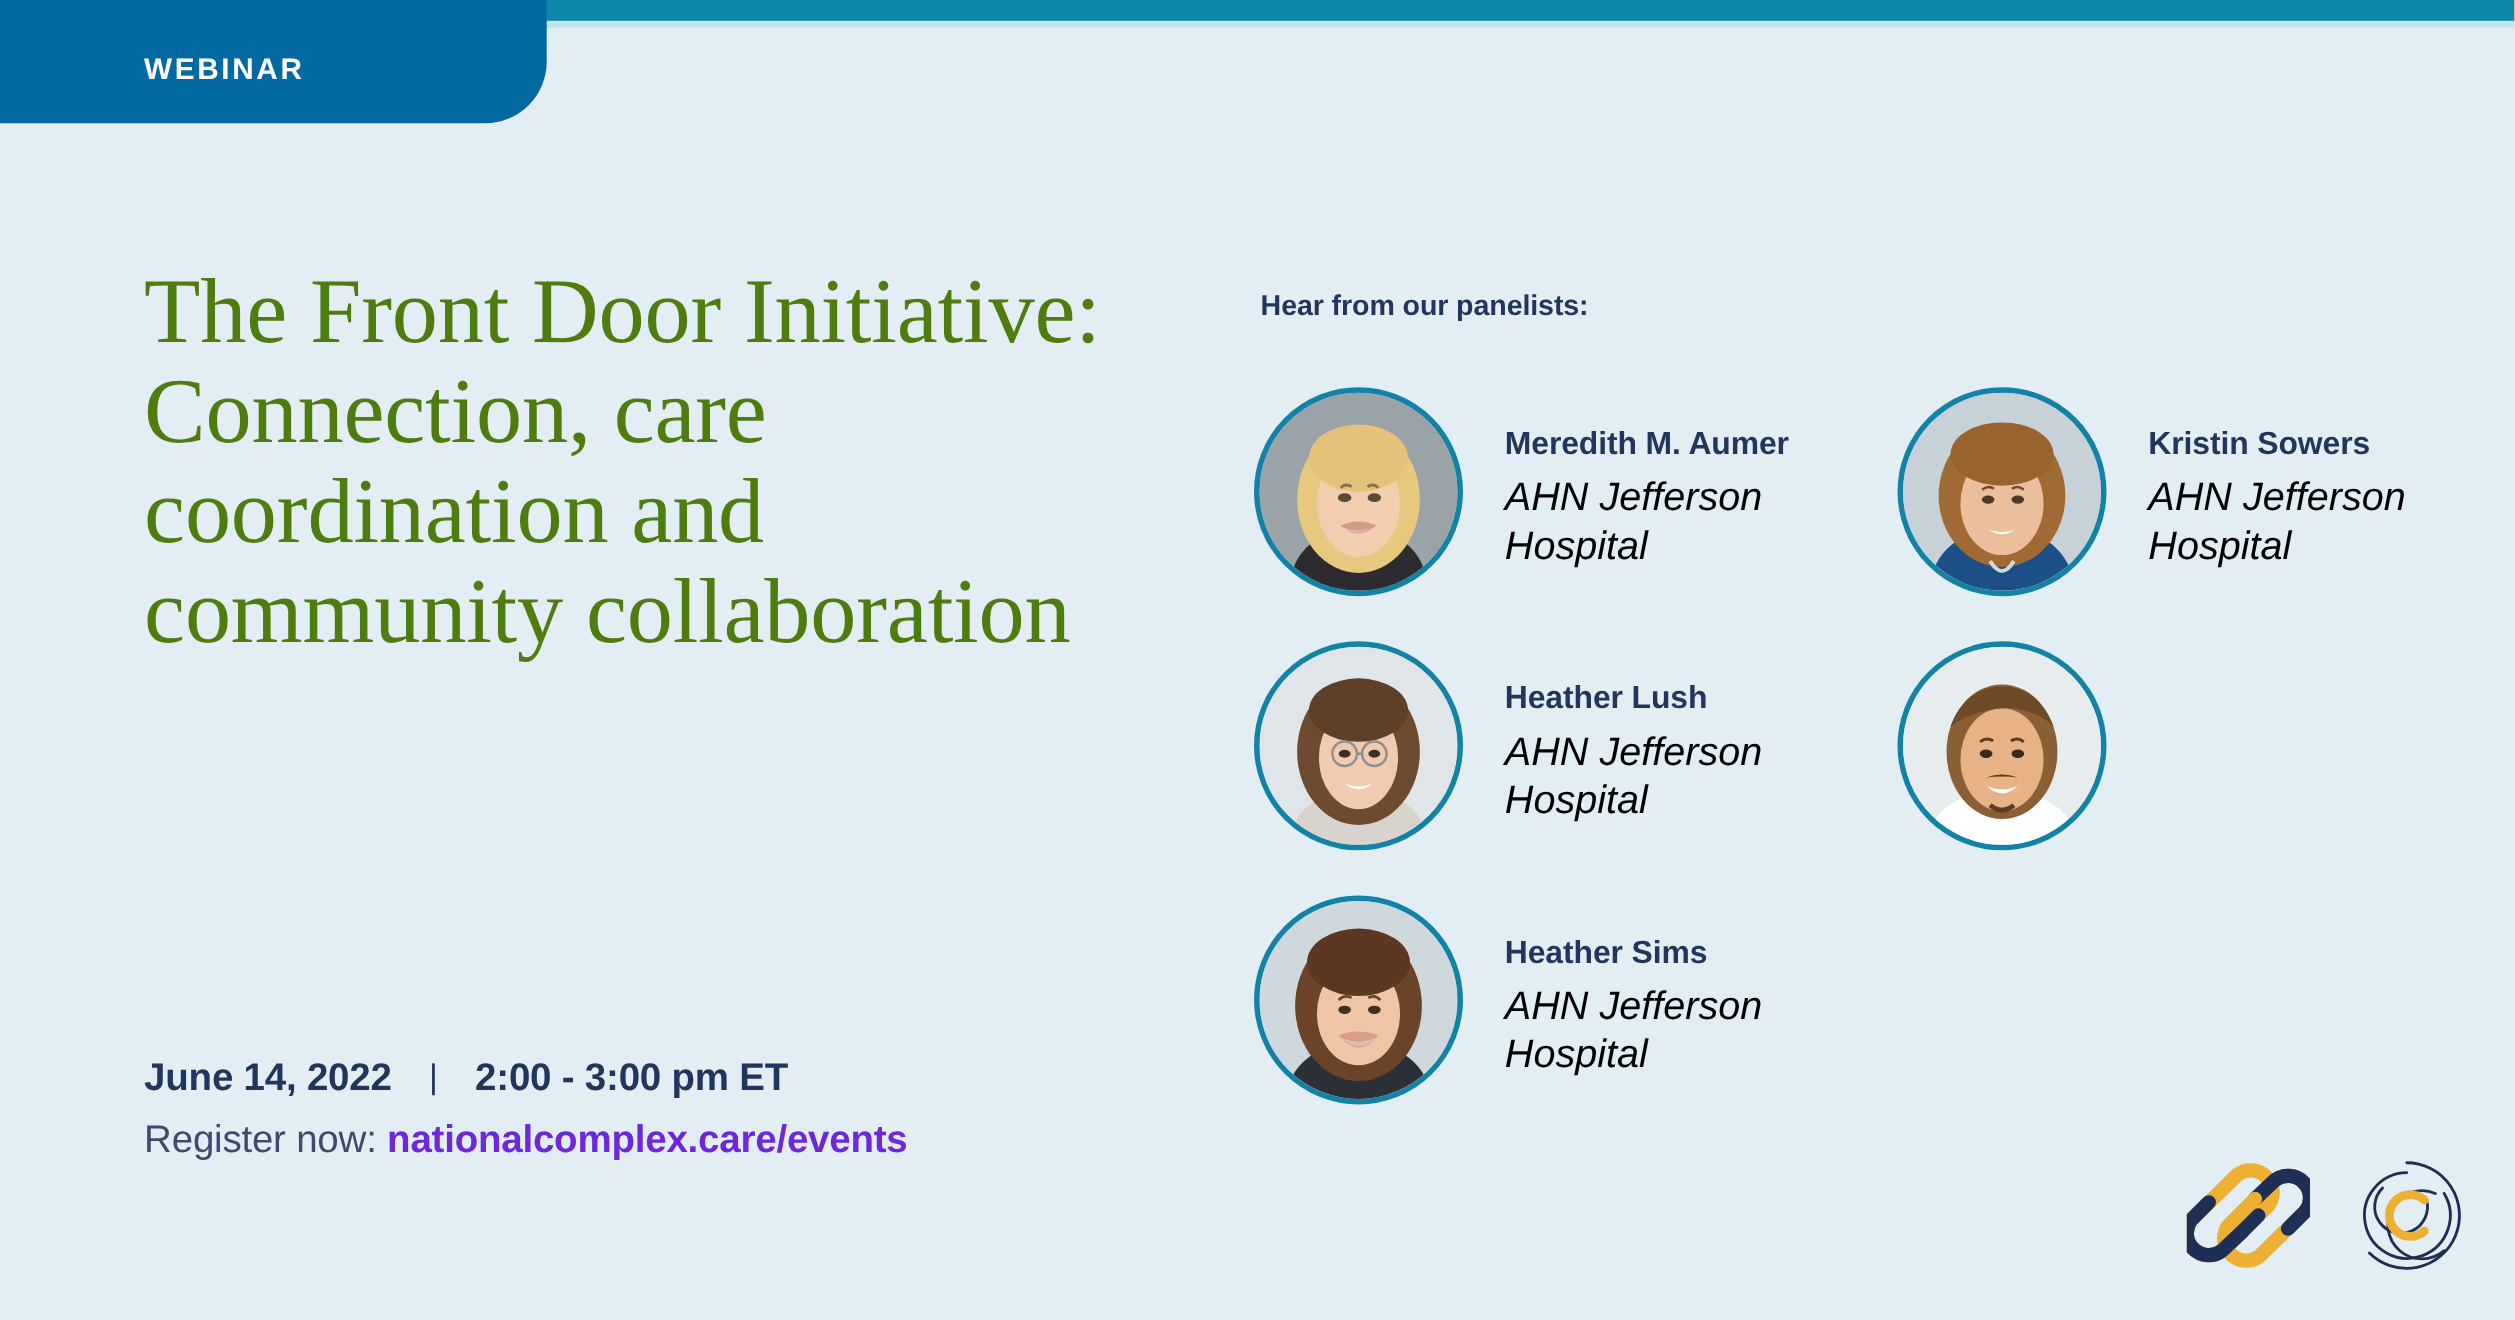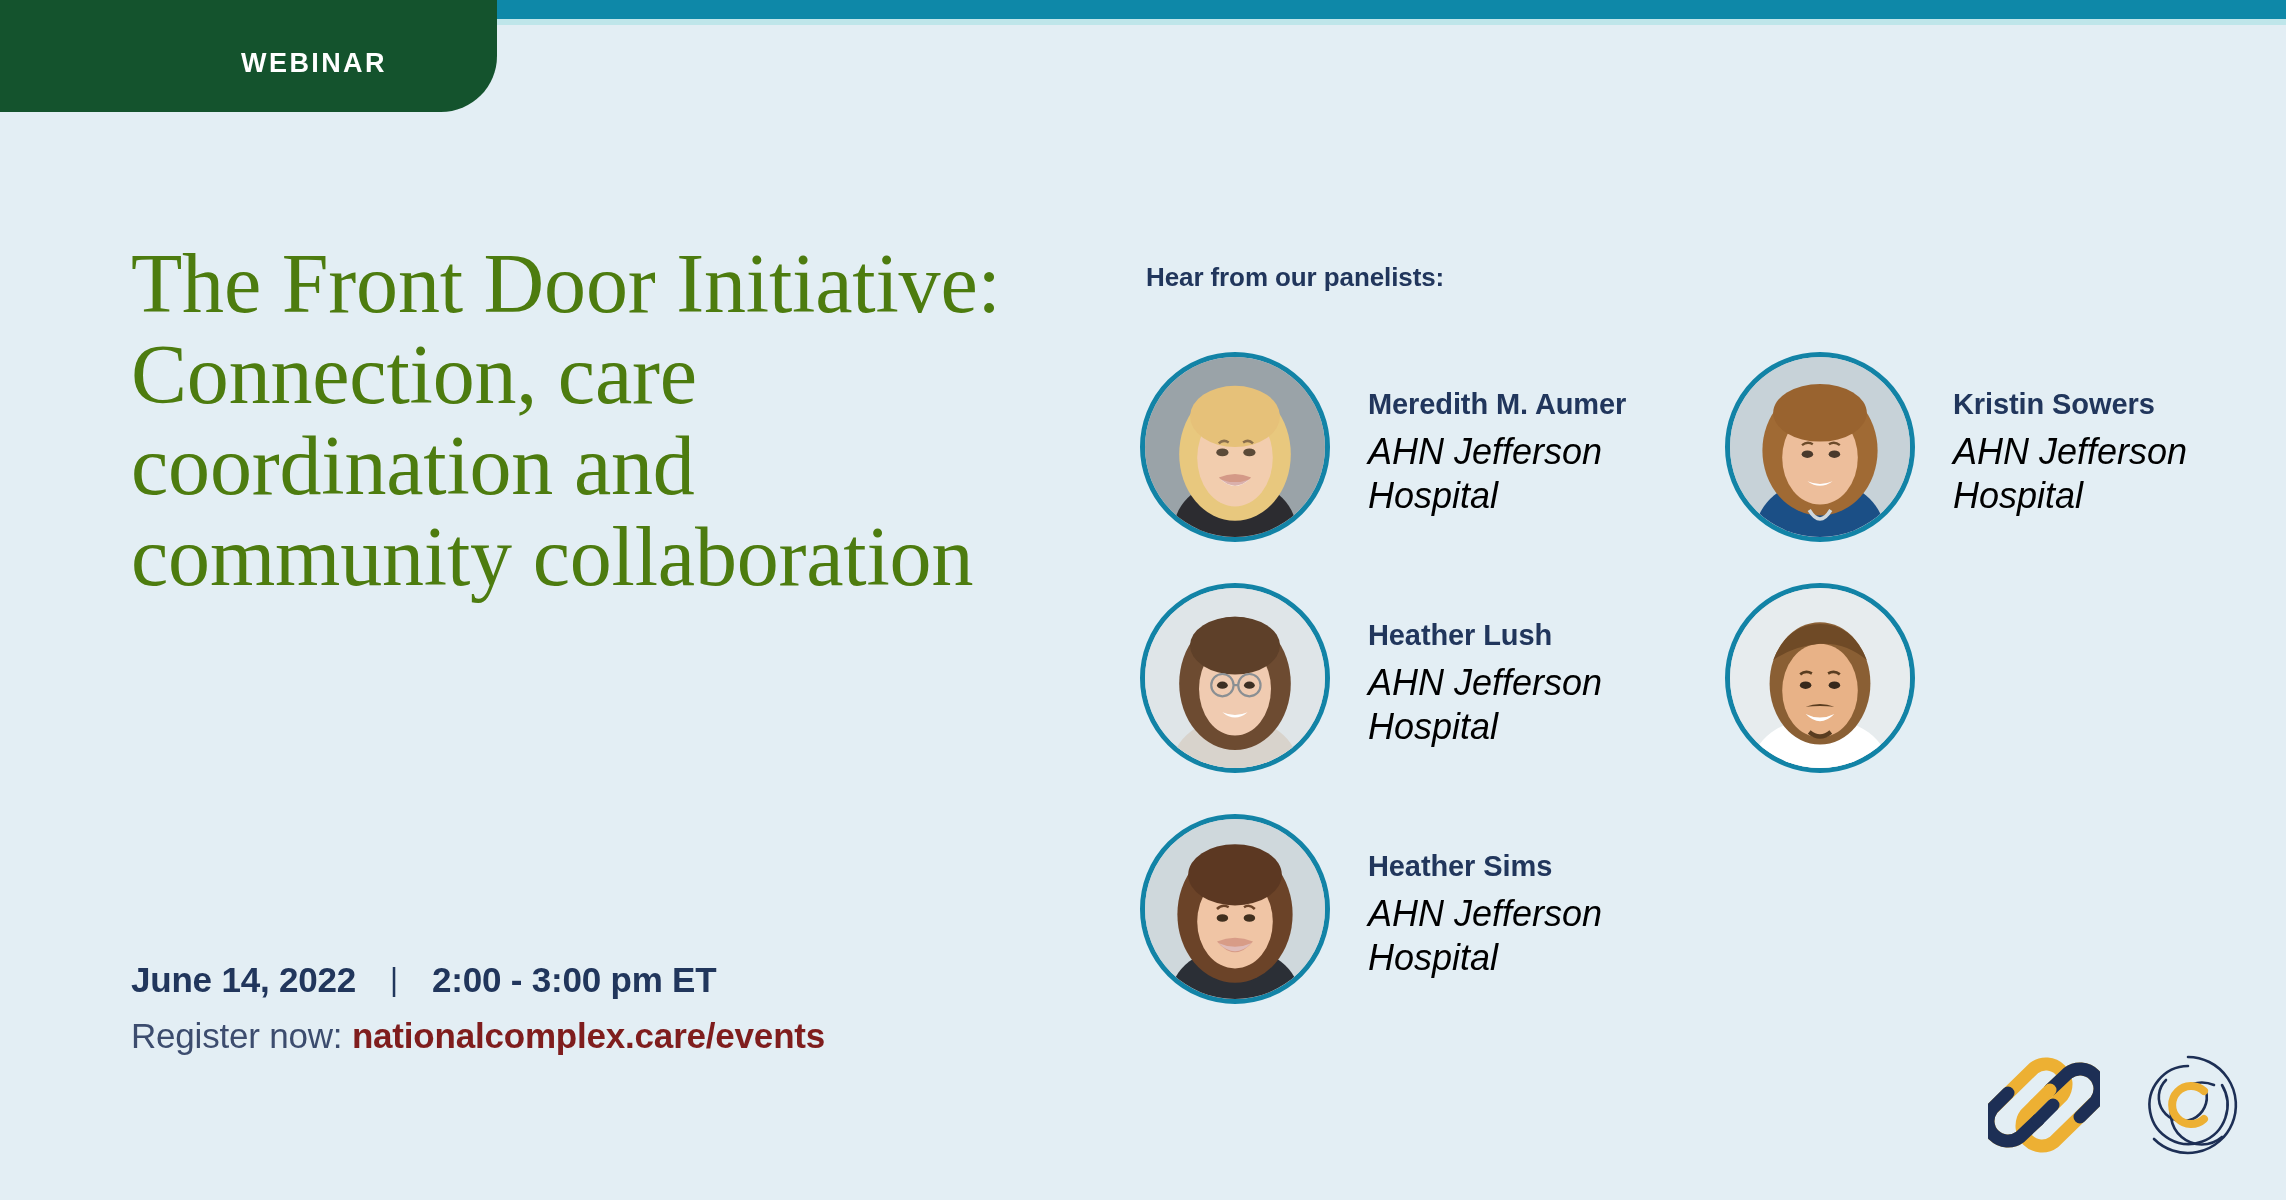--- a/index.html
+++ b/index.html
@@ -21,25 +21,24 @@
   .top-bar-accent{
     position:absolute; top:19px; left:0;
     width:2286px; height:6px;
     background:#bfe6ea;
   }
 
   
   .badge{
     position:absolute; top:0; left:0;
     width:497px; height:112px;
-    background:#14532d;
+    background:#0369a1;
     border-bottom-right-radius:56px;
     display:flex; align-items:center;
     z-index:3;
-    justify-content:center;
   }
   .badge-label{
     color:#ffffff;
     font-size:27px;
     font-weight:bold;
     letter-spacing:2.4px;
     padding-left:131px;
     padding-top:14px;
     font-family:"Liberation Sans", sans-serif;
   }
@@ -82,21 +81,21 @@
     top:-2px;
   }
   .register-line{
     margin-top:16px;
     font-size:35px;
     color:#3c4c6e;
     letter-spacing:-0.2px;
   }
   .register-line .url{
     font-weight:bold;
-    color:#7f1d1d;
+    color:#6d28d9;
   }
 
   
   .panel-heading{
     position:absolute;
     left:1146px; top:262px;
     font-size:26px;
     font-weight:bold;
     color:#21365c;
     letter-spacing:-0.1px;

